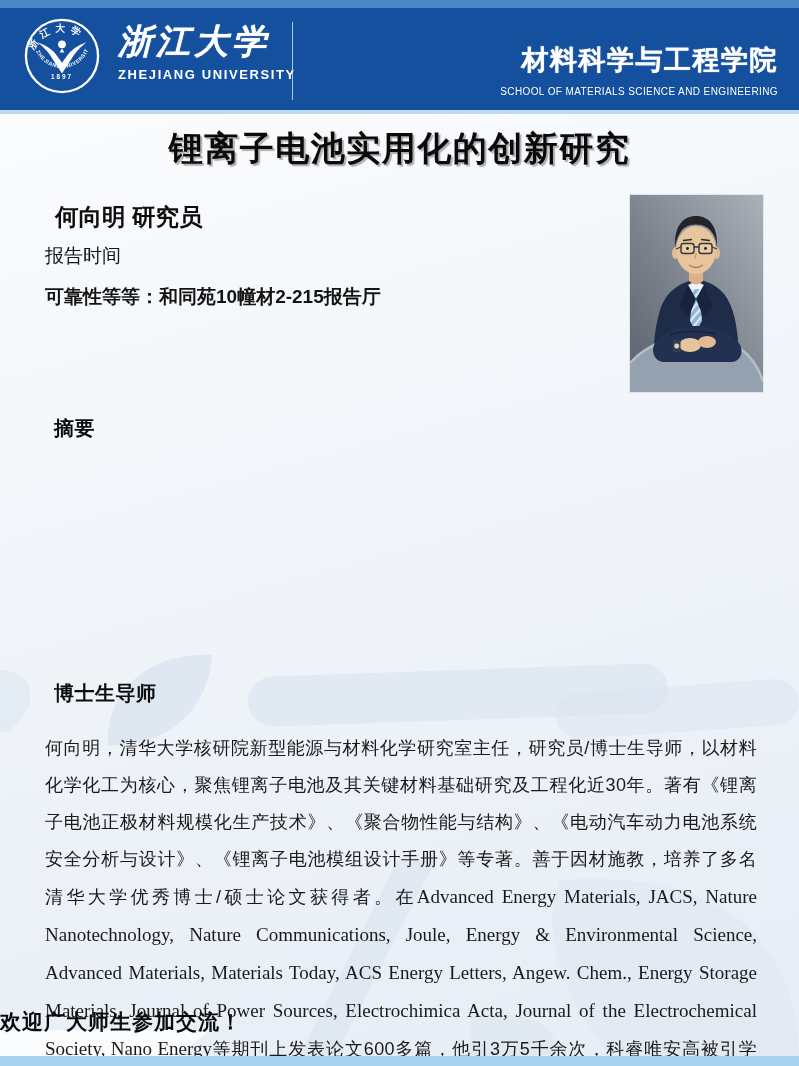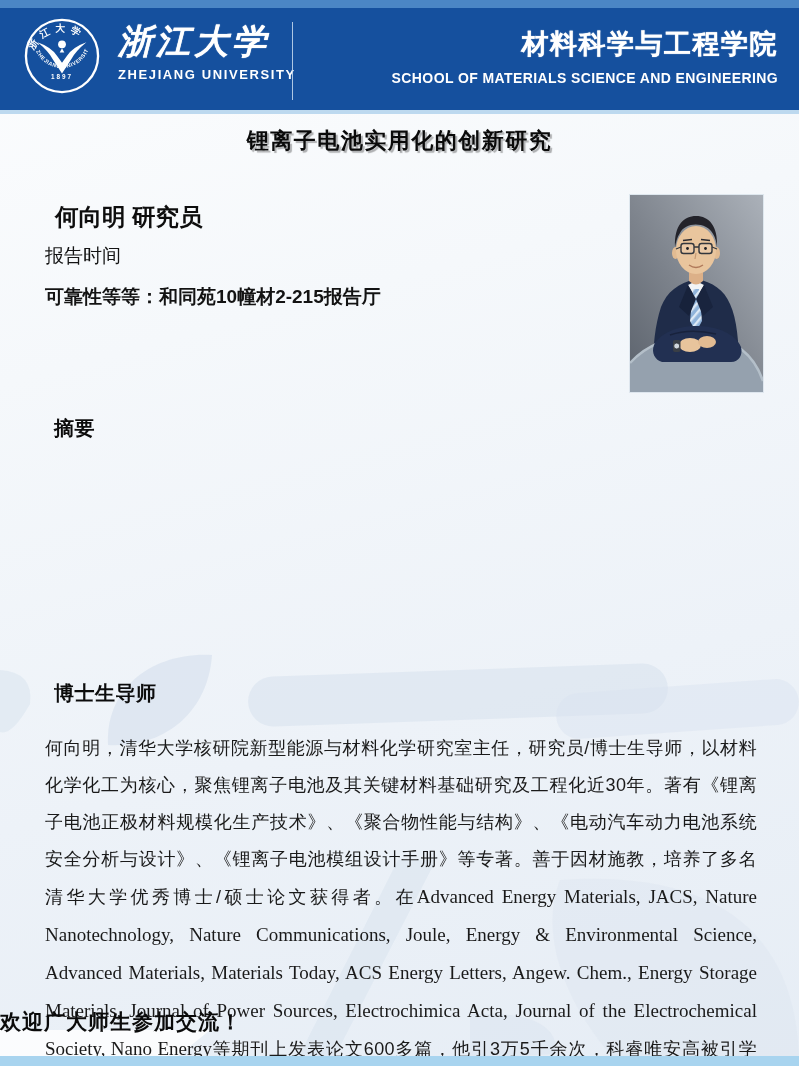--- a/index.html
+++ b/index.html
@@ -11,29 +11,29 @@
   
   .hdr-top-strip{position:absolute;top:0;left:0;right:0;height:8px;background:#4b86c5;}
   .hdr-banner{position:absolute;top:8px;left:0;right:0;height:102px;background:#15509e;}
   .hdr-underline{position:absolute;top:110px;left:0;right:0;height:4px;background:#bdd9ef;}
   .logo-emblem{position:absolute;left:23px;top:17px;width:78px;height:78px;}
   .uni-text{position:absolute;left:118px;top:22px;}
   .uni-cn{font-size:34px;line-height:40px;font-weight:700;font-style:italic;color:#fff;letter-spacing:4px;
           font-family:"Liberation Serif","DejaVu Serif",serif;text-shadow:0 0 1px #fff;}
   .uni-en{font-size:13px;font-weight:700;color:#fff;letter-spacing:1.6px;margin-top:5px;}
   .hdr-divider{position:absolute;left:292px;top:22px;height:78px;width:1px;background:rgba(200,220,240,0.85);}
-  .school-block{position:absolute;right:21px;top:26px;text-align:right;}
+  .school-block{position:absolute;right:21px;top:42px;text-align:right;}
   .school-cn{font-size:27px;font-weight:800;color:#fff;letter-spacing:1.5px;text-shadow:0 0 1px #fff;}
-  .school-en{font-size:14px;font-weight:700;color:#fff;letter-spacing:0.4px;margin-top:8px;}
+  .school-en{font-size:10px;font-weight:400;color:#fff;letter-spacing:0.4px;margin-top:8px;}
   
   .watermark{position:absolute;left:0;top:114px;width:799px;height:952px;pointer-events:none;}
   
   .content{position:absolute;inset:0;}
   .title{position:absolute;top:126px;left:0;width:100%;text-align:center;
-         font-size:22px;font-weight:900;color:#0a0a0a;letter-spacing:1.5px;
+         font-size:34px;font-weight:900;color:#0a0a0a;letter-spacing:1.5px;
          text-shadow:2px 2px 1px rgba(0,0,0,0.30);}
   .speaker-name{position:absolute;top:201px;left:55px;font-size:23.5px;font-weight:700;color:#0d0d0d;text-align:center;}
   .affiliation{position:absolute;top:243px;left:45px;font-size:19px;font-weight:500;color:#141414;}
   .info-block{position:absolute;top:280px;left:45px;font-size:19px;line-height:33px;font-weight:600;color:#131313;}
   .info-row{white-space:nowrap;}
   .photo-frame{position:absolute;left:630px;top:195px;width:133px;height:197px;
                box-shadow:0 0 0 1px rgba(220,228,236,0.9);}
   .photo-frame svg{display:block;width:133px;height:197px;}
   .sec-heading{position:absolute;left:54px;font-size:20px;font-weight:800;color:#0c0c0c;letter-spacing:0.5px;}
   .abstract-h{top:415px;}

